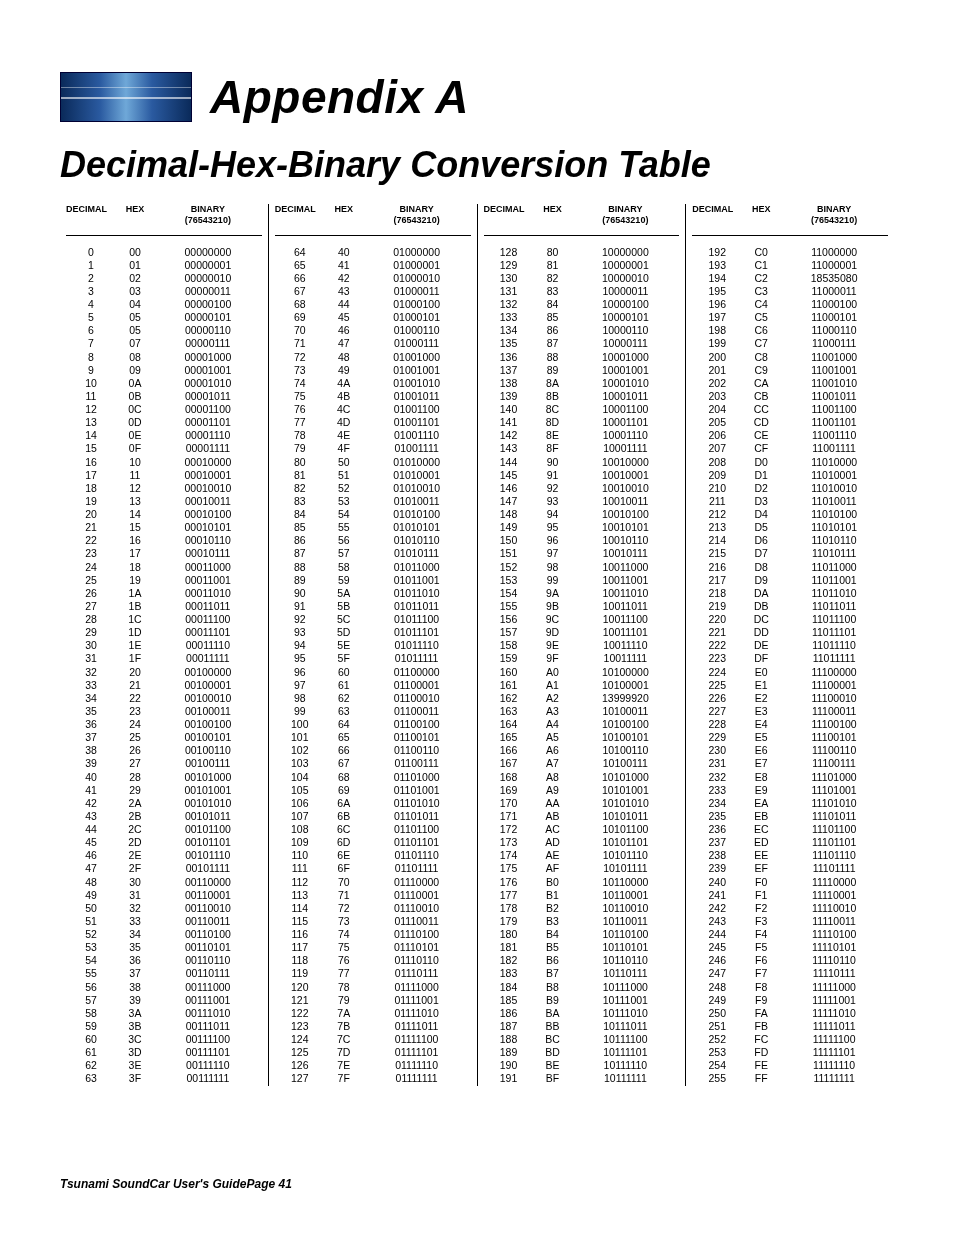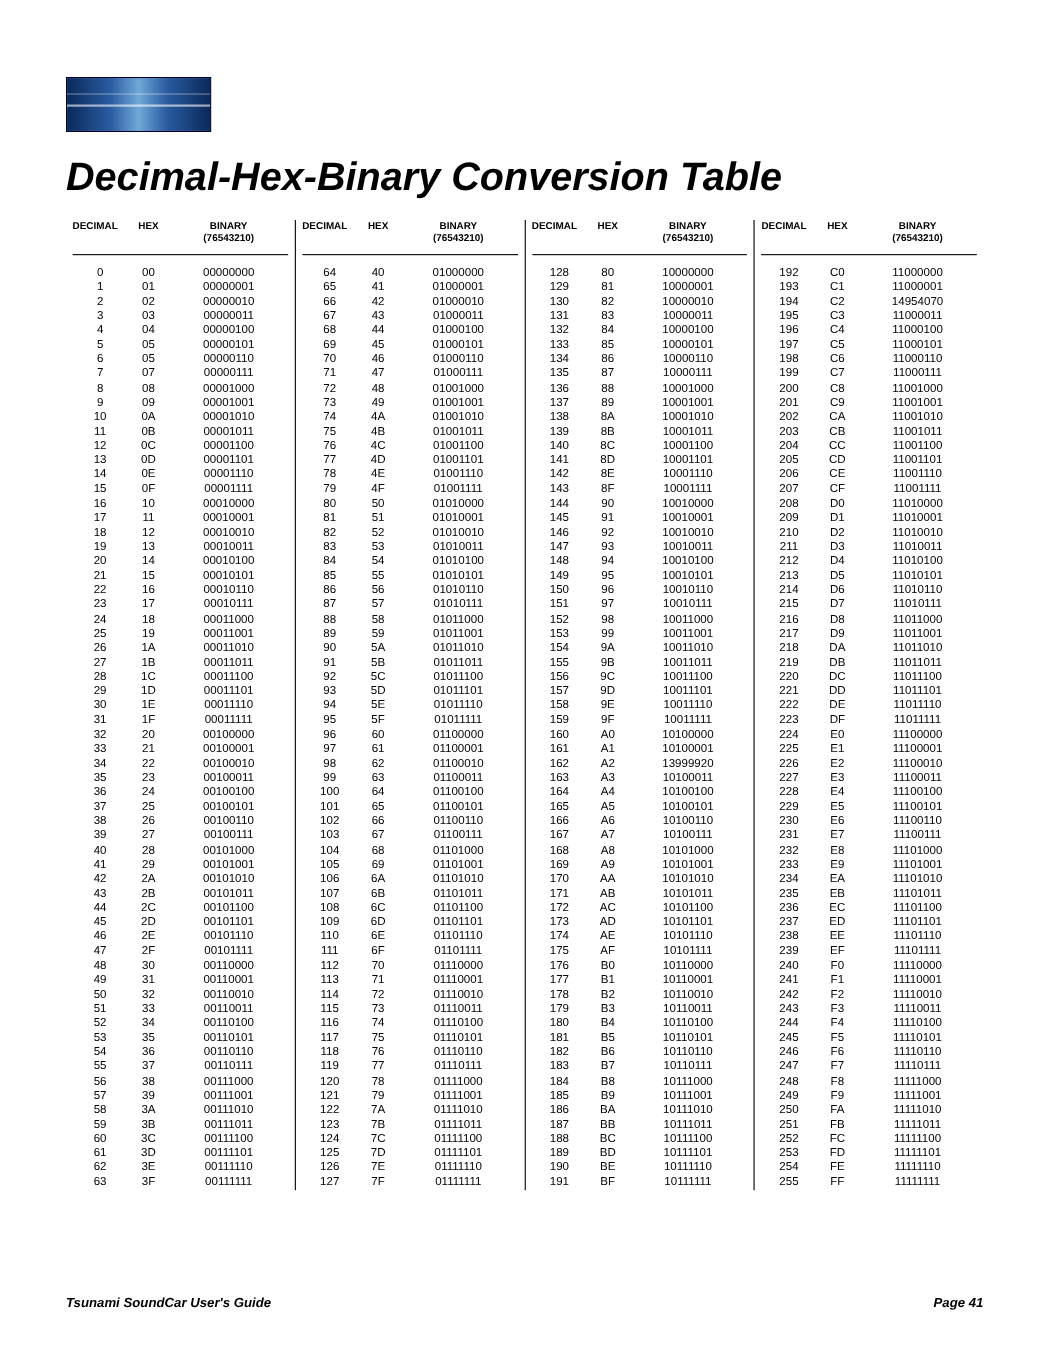--- a/index.html
+++ b/index.html
@@ -14,28 +14,29 @@
   .col{flex:1;padding:0 6px}
   .col+.col{border-left:1px solid #000}
   .col-header{display:flex;font-size:9px;font-weight:700;border-bottom:1px solid #000;padding-bottom:8px;margin-bottom:10px;white-space:pre}
   .hd-dec{flex:0 0 50px;text-align:left}
   .hd-hex{flex:0 0 38px;text-align:center}
   .hd-bin{flex:1;text-align:center}
   .row{display:flex}
   .c-dec{flex:0 0 50px;text-align:center}
   .c-hex{flex:0 0 38px;text-align:center}
   .c-bin{flex:1;text-align:center;font-variant-numeric:tabular-nums}
-  .footer{position:absolute;bottom:44px;left:60px;right:60px;display:flex;justify-content:space-between;font-family:"Trebuchet MS",Arial,sans-serif;font-weight:700;font-style:italic;font-size:12px}
+  .footer{position:absolute;bottom:44px;left:60px;right:60px;display:flex;font-family:"Trebuchet MS",Arial,sans-serif;font-weight:700;font-style:italic;font-size:12px}
 </style>
 </head>
 <body>
 
 <div class="page">
   <div class="header-row">
     <div class="logo"></div>
+    <h1 class="appendix">Appendix A</h1>
   </div>
   <h2 class="subtitle">Decimal-Hex-Binary Conversion Table</h2>
 
   <div class="table-wrap" id="table">
       <div class="col">
         <div class="col-header"><span class="hd-dec">DECIMAL</span><span class="hd-hex">HEX</span><span class="hd-bin">BINARY<br>(76543210)</span></div>
         <div class="row">
           <span class="c-dec">0</span>
           <span class="c-hex">00</span>
           <span class="c-bin">00000000</span>
@@ -1010,21 +1011,21 @@
           <span class="c-bin">11000000</span>
         </div>
         <div class="row">
           <span class="c-dec">193</span>
           <span class="c-hex">C1</span>
           <span class="c-bin">11000001</span>
         </div>
         <div class="row">
           <span class="c-dec">194</span>
           <span class="c-hex">C2</span>
-          <span class="c-bin">14954070</span>
+          <span class="c-bin">18535080</span>
         </div>
         <div class="row">
           <span class="c-dec">195</span>
           <span class="c-hex">C3</span>
           <span class="c-bin">11000011</span>
         </div>
         <div class="row">
           <span class="c-dec">196</span>
           <span class="c-hex">C4</span>
           <span class="c-bin">11000100</span>

